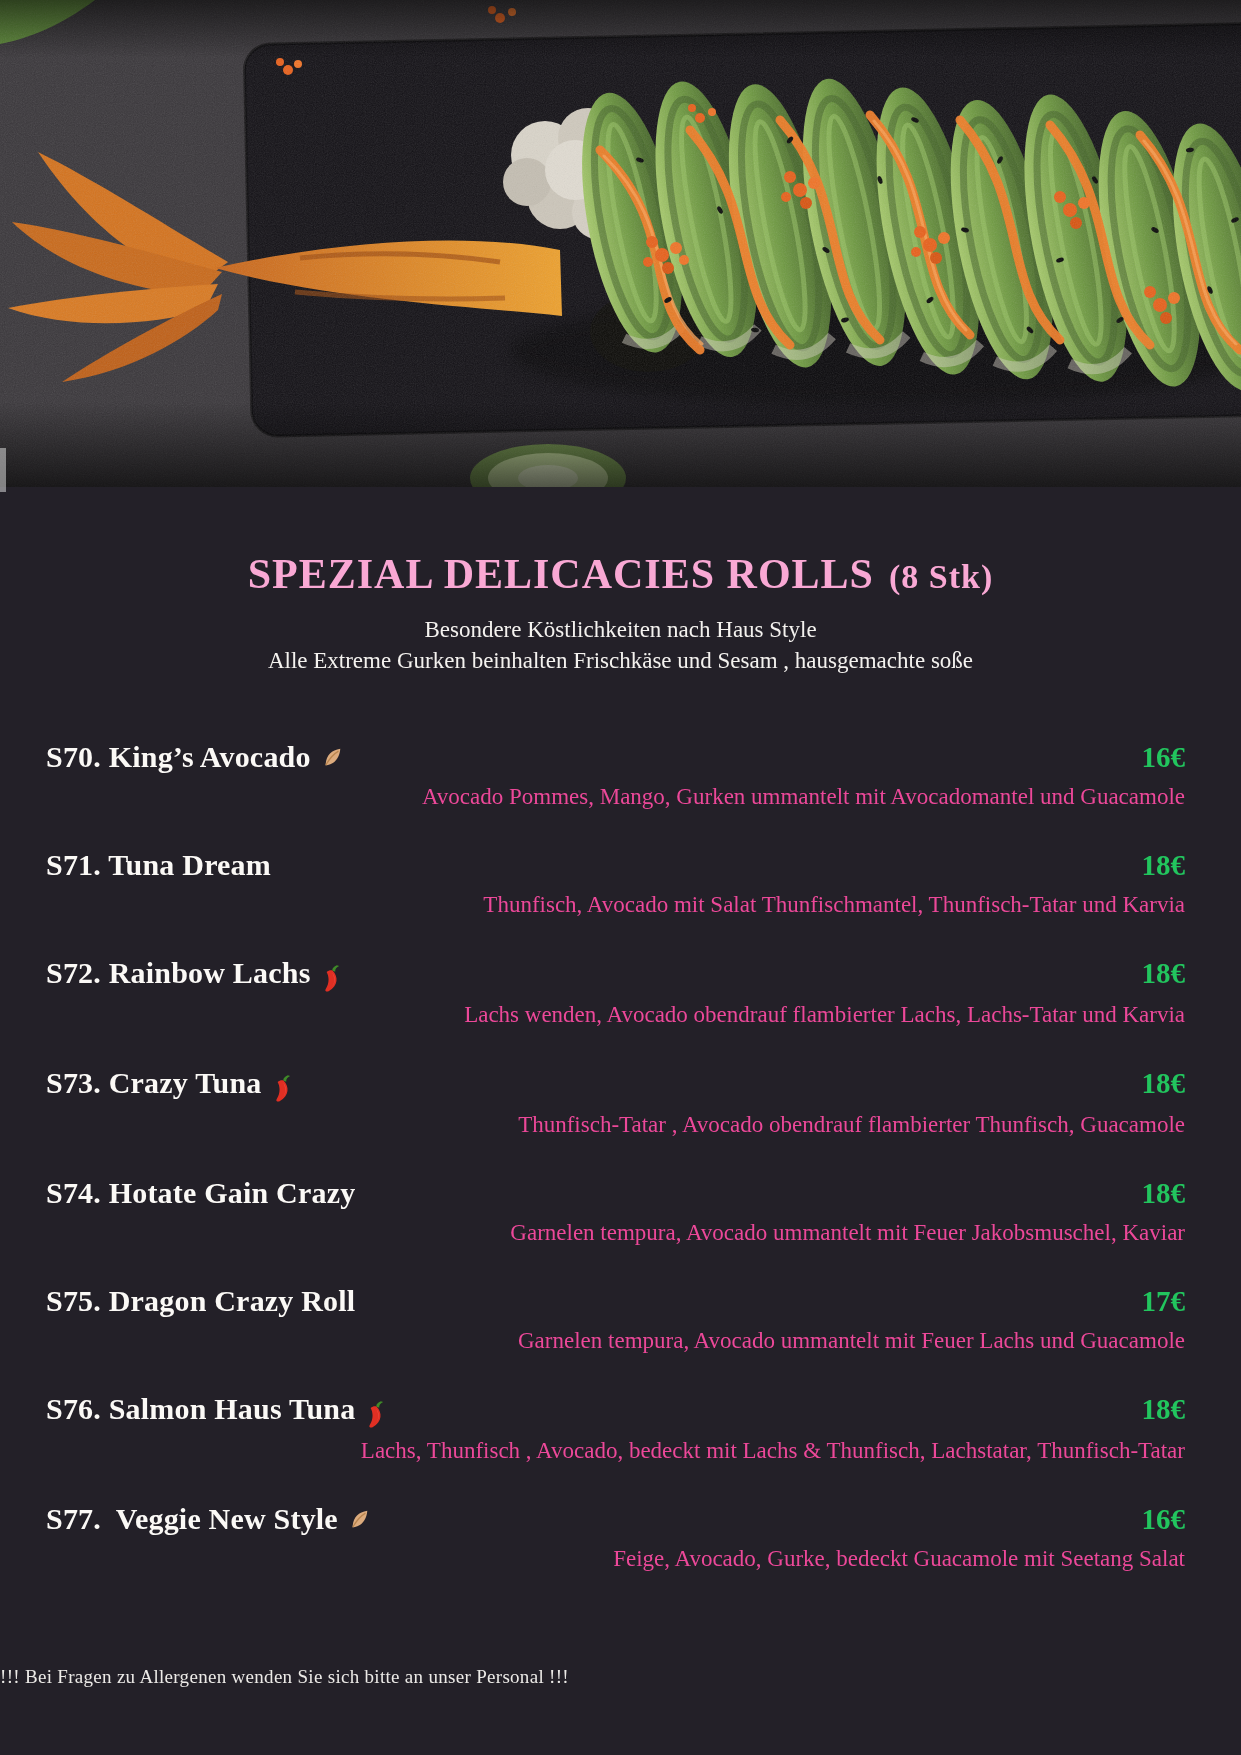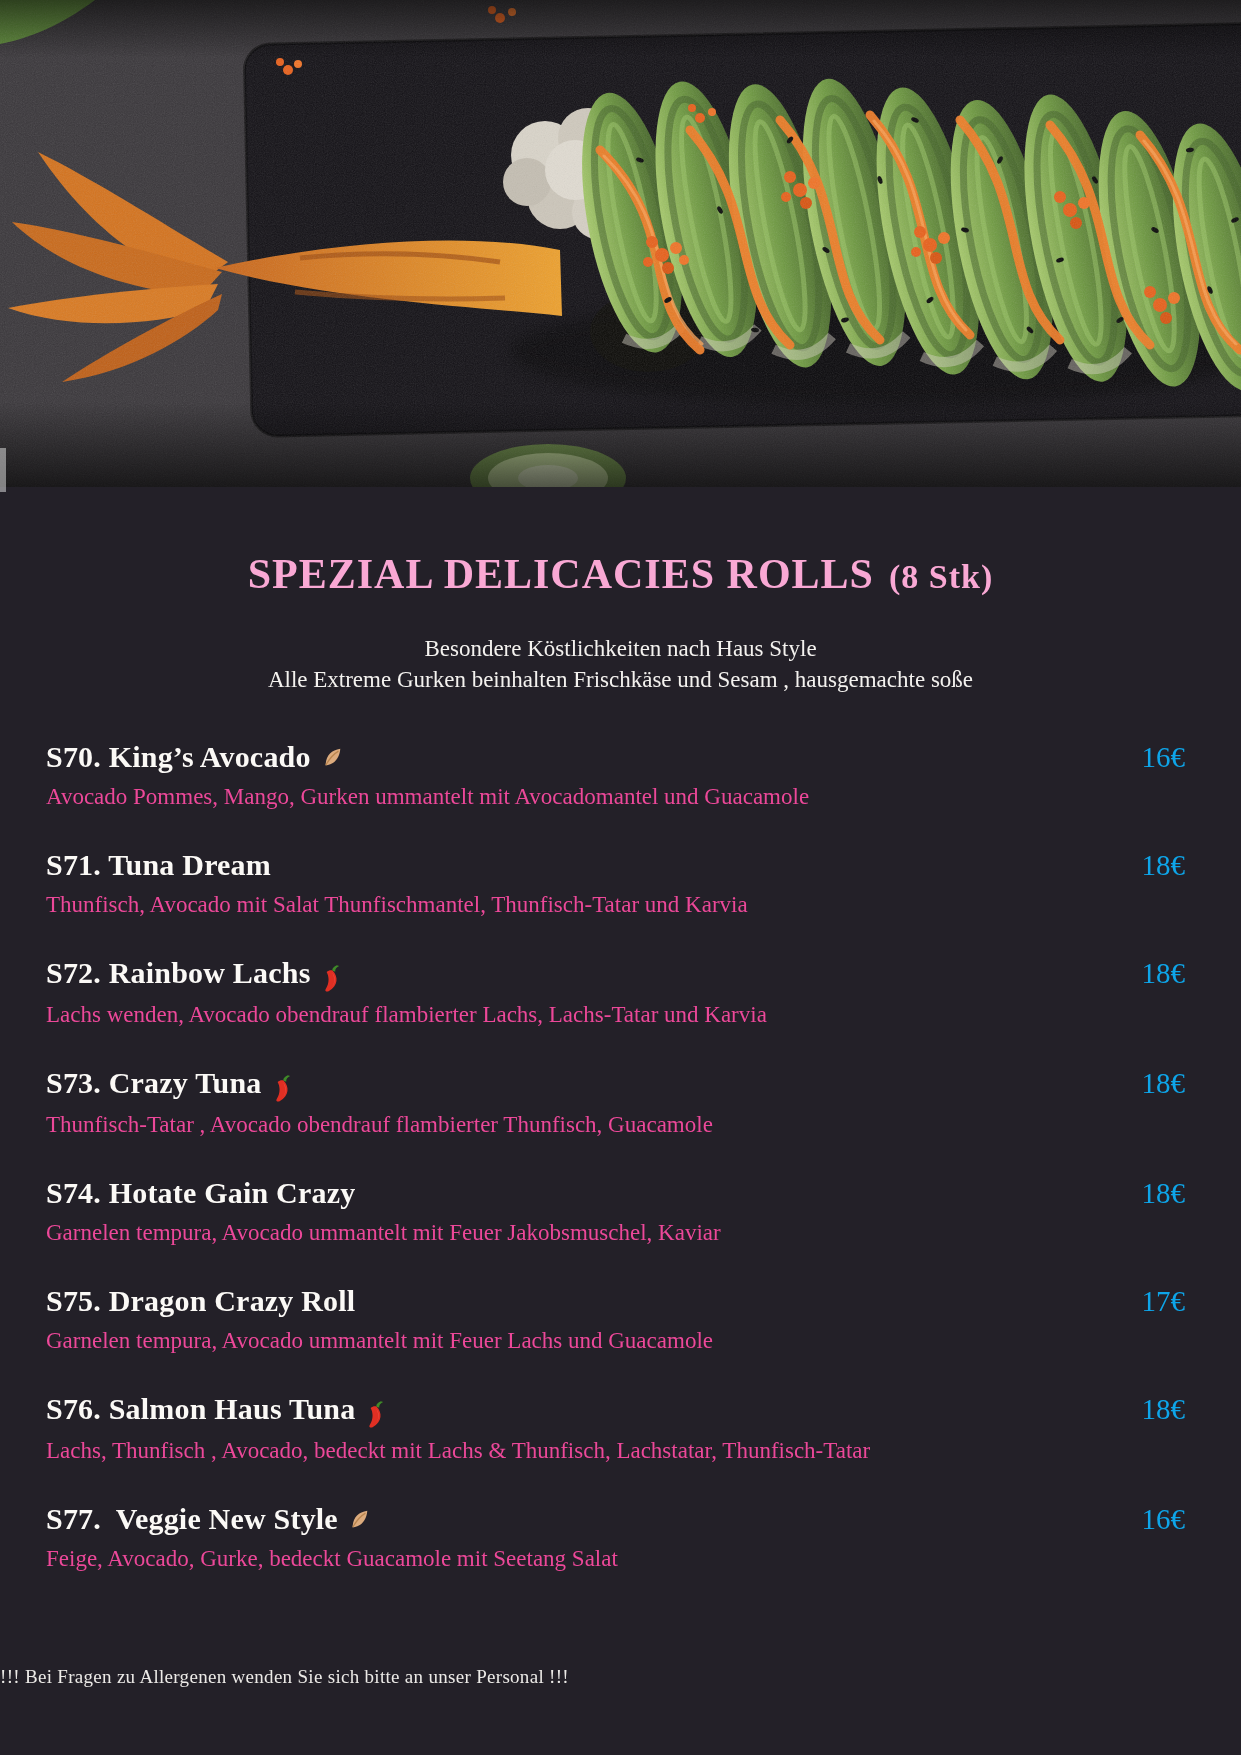--- a/index.html
+++ b/index.html
@@ -9,26 +9,26 @@
     font-family:"Liberation Serif","DejaVu Serif",serif;
     color:#f2efec;
   }
   .hero{position:absolute;top:0;left:0;width:1241px;height:487px;}
   .hero svg{display:block;}
   .title-row{position:absolute;top:550px;left:0;width:100%;text-align:center;
     font-weight:700;color:#f9a8d4;letter-spacing:1px;line-height:48px;}
   .title-main{font-size:42px;}
   .title-suffix{font-size:34px;margin-left:10px;}
   .subtitle{position:absolute;top:614px;left:0;width:100%;text-align:center;
-    font-size:23px;line-height:31px;color:#f4f2ef;margin-top:19px;}
-  .menu{position:absolute;top:738px;left:46px;right:56px;}
+    font-size:23px;line-height:31px;color:#f4f2ef;}
+  .menu{position:absolute;top:738px;left:46px;right:56px;text-align:right;}
   .item{margin-bottom:34px;}
   .item-head{display:flex;justify-content:space-between;align-items:baseline;line-height:38px;}
   .item-name{font-weight:700;font-size:30px;color:#fbf9f6;letter-spacing:.2px;white-space:pre-wrap;}
-  .item-price{font-weight:400;font-size:29px;color:#0ea5e9;}
+  .item-price{font-weight:700;font-size:29px;color:#22c55e;}
   .item-desc{font-size:23px;line-height:30px;margin-top:6px;color:#ec4899;}
   .icon{display:inline-block;}
   .icon svg{display:block;width:100%;height:100%;}
   .icon.leaf{width:24px;height:24px;margin-left:9px;vertical-align:-3px;}
   .icon.chili{width:33px;height:33px;margin-left:2px;vertical-align:-11px;transform:rotate(6deg);}
   .footer{position:absolute;top:1666px;left:0;width:100%;text-align:left;
     font-size:19px;color:#eceae7;letter-spacing:.3px;}
   .scan-notch{position:absolute;left:0;top:448px;width:6px;height:44px;background:#d9d9d9;opacity:.55;}
 </style>
 </head>

